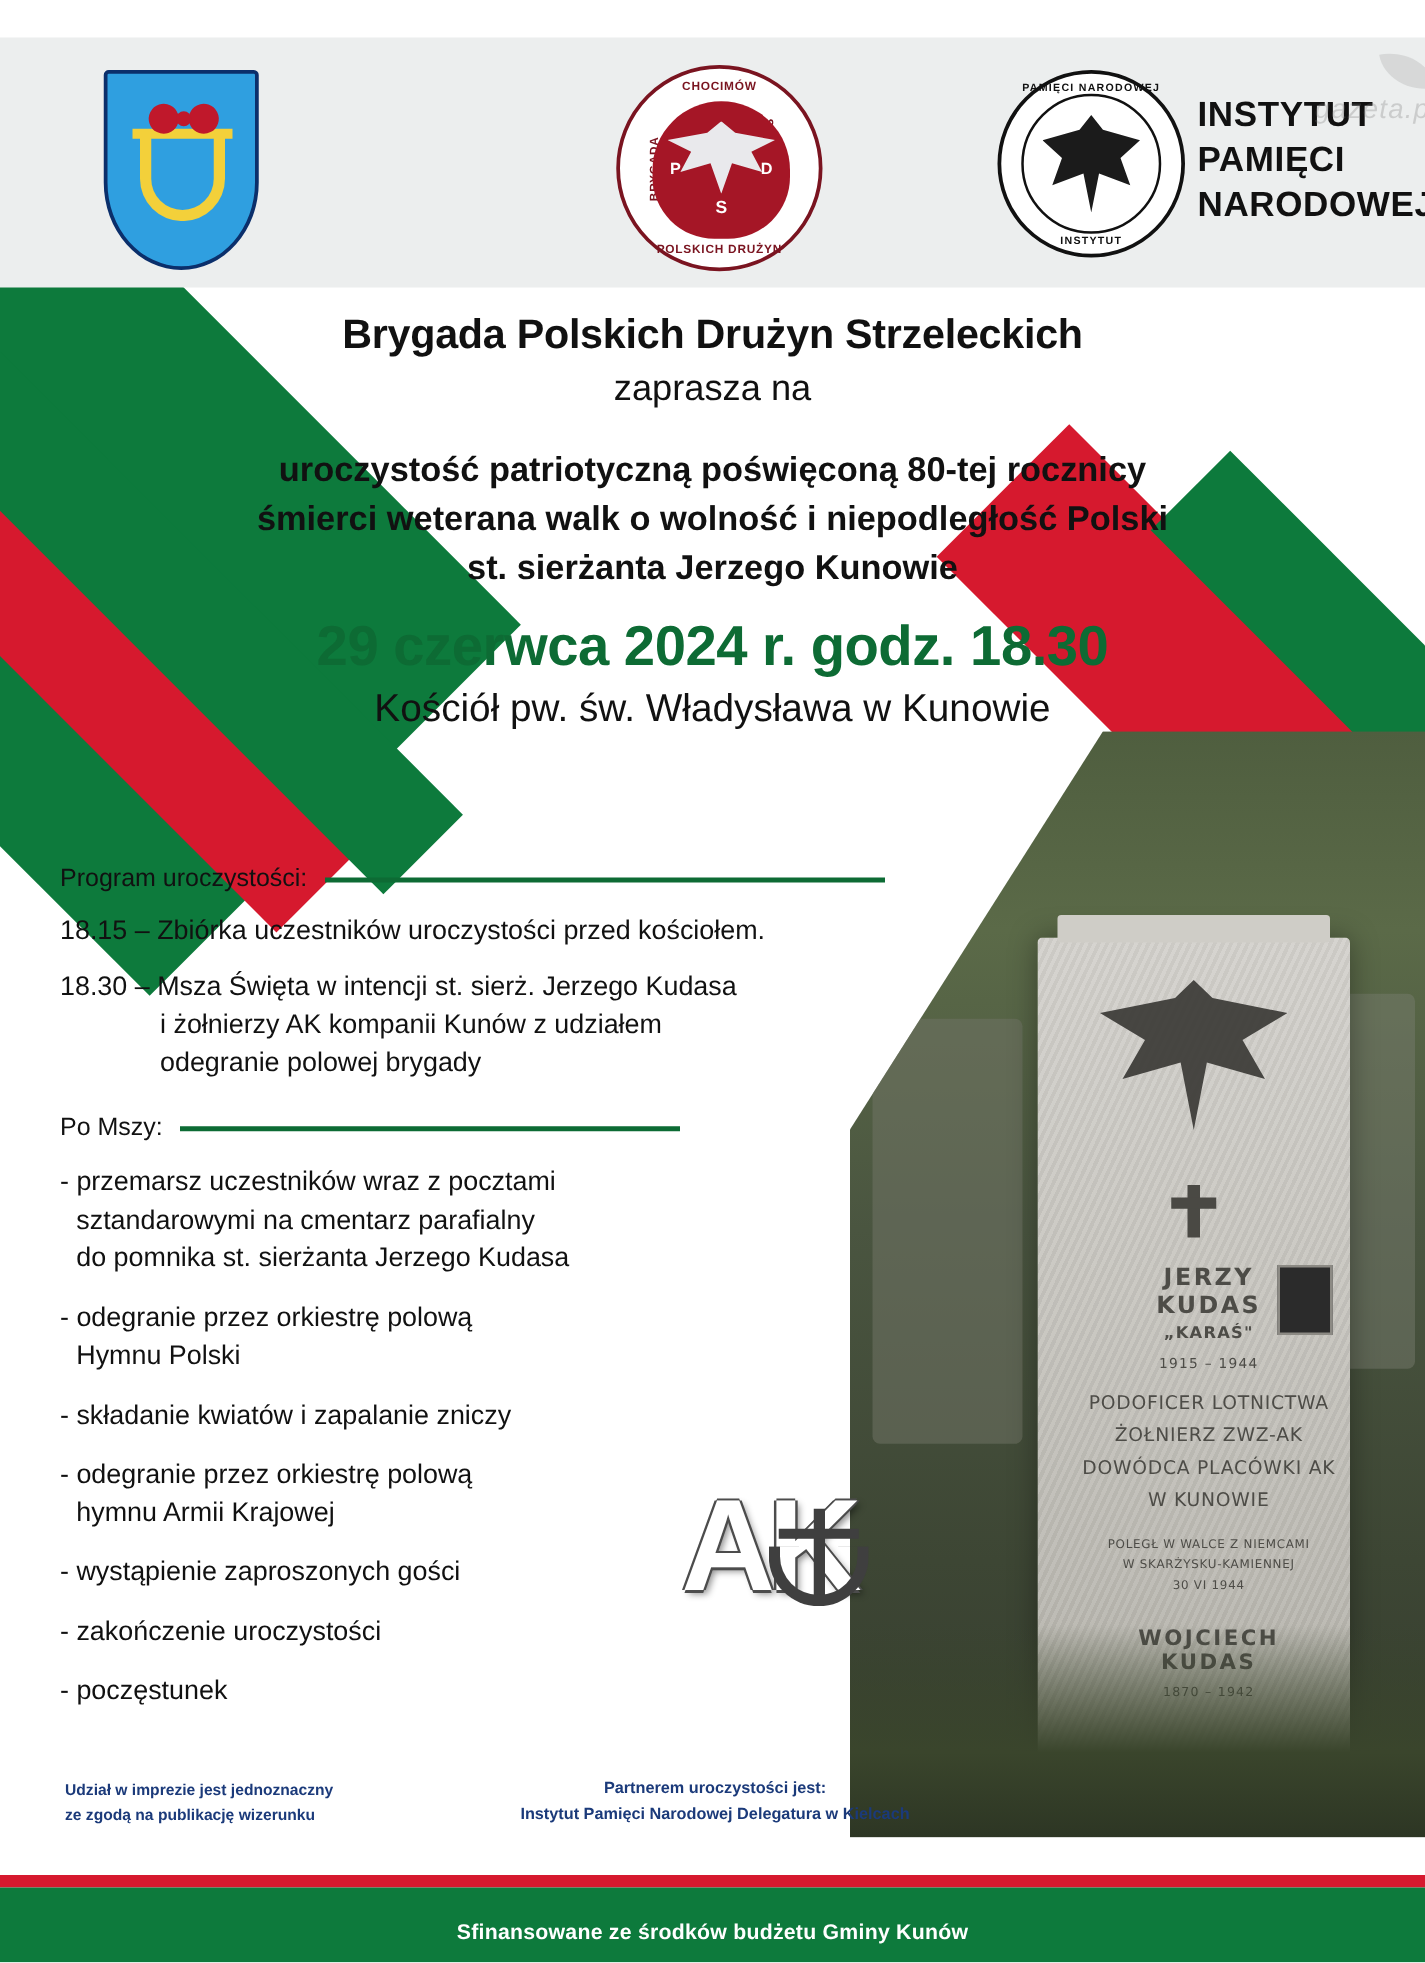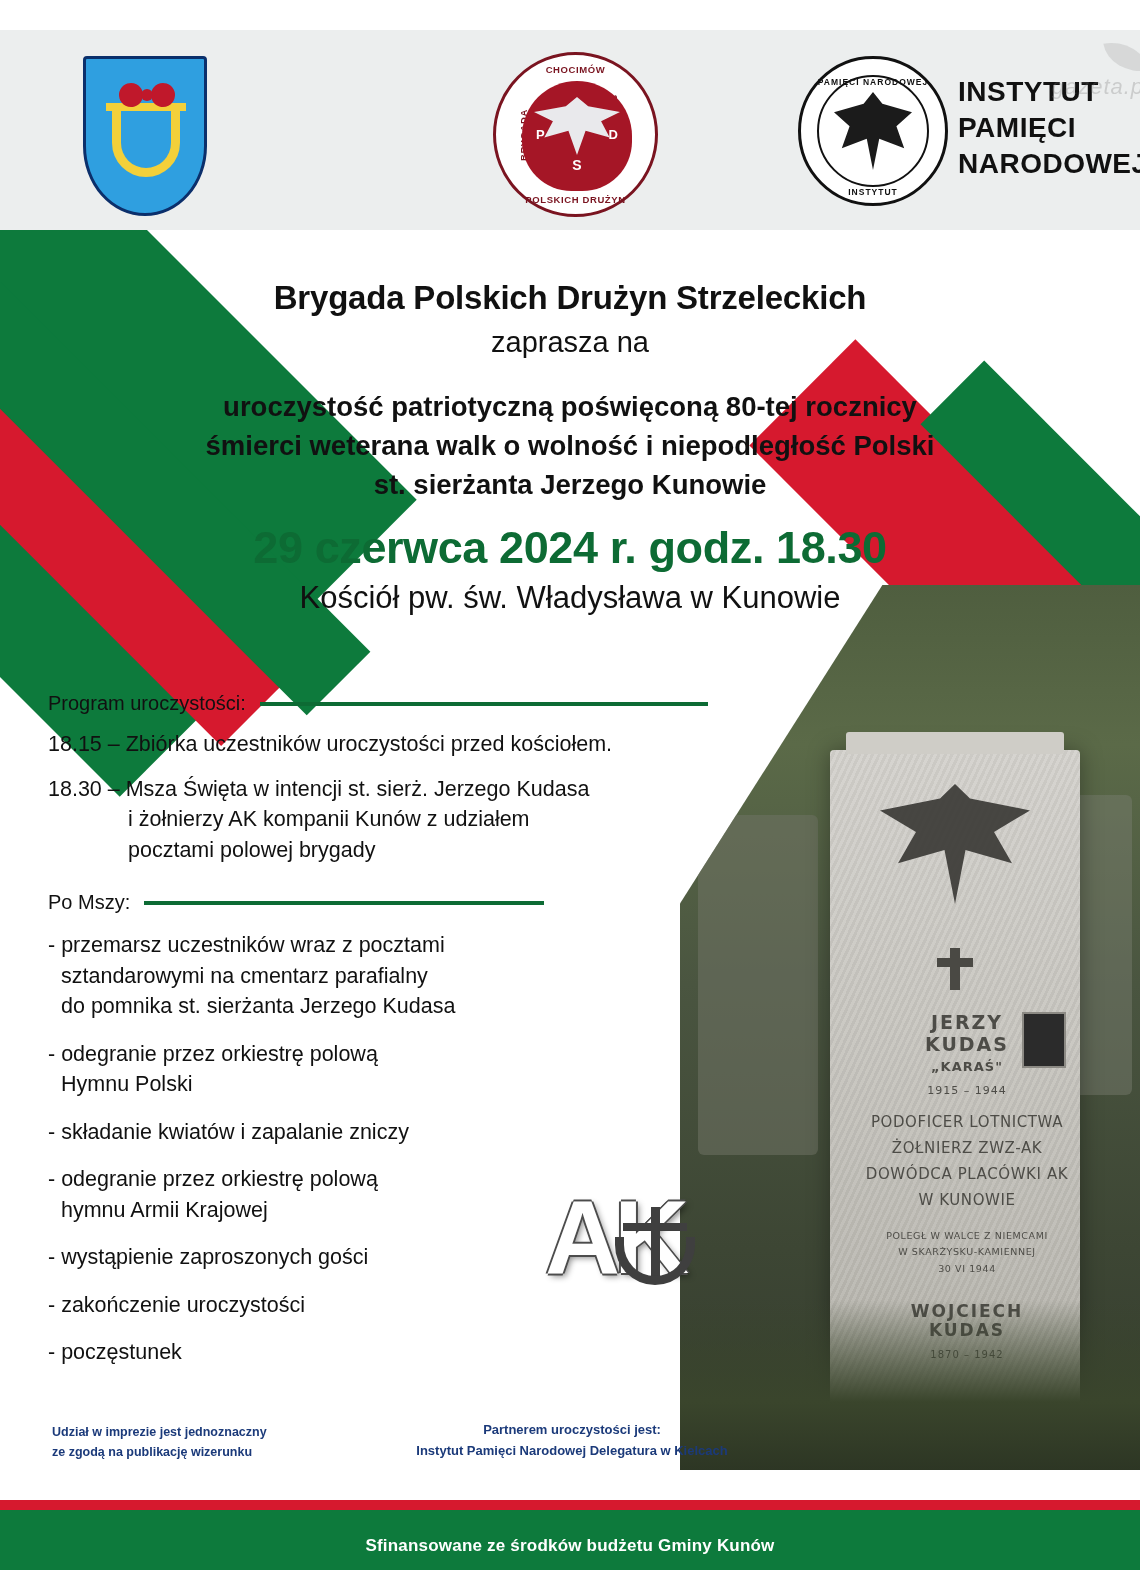--- a/index.html
+++ b/index.html
@@ -272,21 +272,21 @@
     clip-path: polygon(50% 0%, 62% 15%, 100% 26%, 80% 44%, 90% 72%, 58% 60%, 50% 100%, 42% 60%, 10% 72%, 20% 44%, 0% 26%, 38% 15%);
   }
   .ipn-ring span {
     position: absolute;
     font-size: 8.5px;
     font-weight: bold;
     color: #111;
     letter-spacing: 1px;
     white-space: nowrap;
   }
-  .ipn-ring .t { top: 18px; left: 50%; transform: translateX(-50%); }
+  .ipn-ring .t { top: 6px; left: 50%; transform: translateX(-50%); }
   .ipn-ring .b { bottom: 6px; left: 50%; transform: translateX(-50%); }
   .ipn-text {
     position: absolute;
     left: 160px;
     top: 24px;
     color: #111;
     font-size: 28px;
     font-weight: bold;
     line-height: 1.28;
     letter-spacing: .5px;
@@ -318,21 +318,20 @@
     left: 0;
     top: 248px;
     width: 100%;
     text-align: center;
     color: #111;
   }
   .invite-org {
     font-size: 33px;
     font-weight: bold;
     letter-spacing: -.2px;
-    margin-top: 31px;
   }
   .invite-verb {
     font-size: 29px;
     margin-top: 9px;
   }
   .invite-desc {
     margin-top: 28px;
     font-size: 27.5px;
     font-weight: bold;
     line-height: 1.42;
@@ -700,21 +699,21 @@
       <span>Program uroczystości:</span>
       <span class="rule rule-w1"></span>
     </div>
 
     <div class="prog-line">
       <span>18.15 – Zbiórka uczestników uroczystości przed kościołem.</span>
     </div>
     <div class="prog-line">
       <span>18.30 – Msza Święta w intencji st. sierż. Jerzego Kudasa</span>
       <span class="indent">i żołnierzy AK kompanii Kunów z udziałem</span>
-      <span class="indent">pocztami polowej brygady</span>
+      <span class="indent">odegranie polowej brygady</span>
     </div>
 
     <div class="sec-head after-head">
       <span>Po Mszy:</span>
       <span class="rule rule-w2"></span>
     </div>
 
     <div class="after-list">
       <div class="after-item">
         <span>- przemarsz uczestników wraz z pocztami</span>

